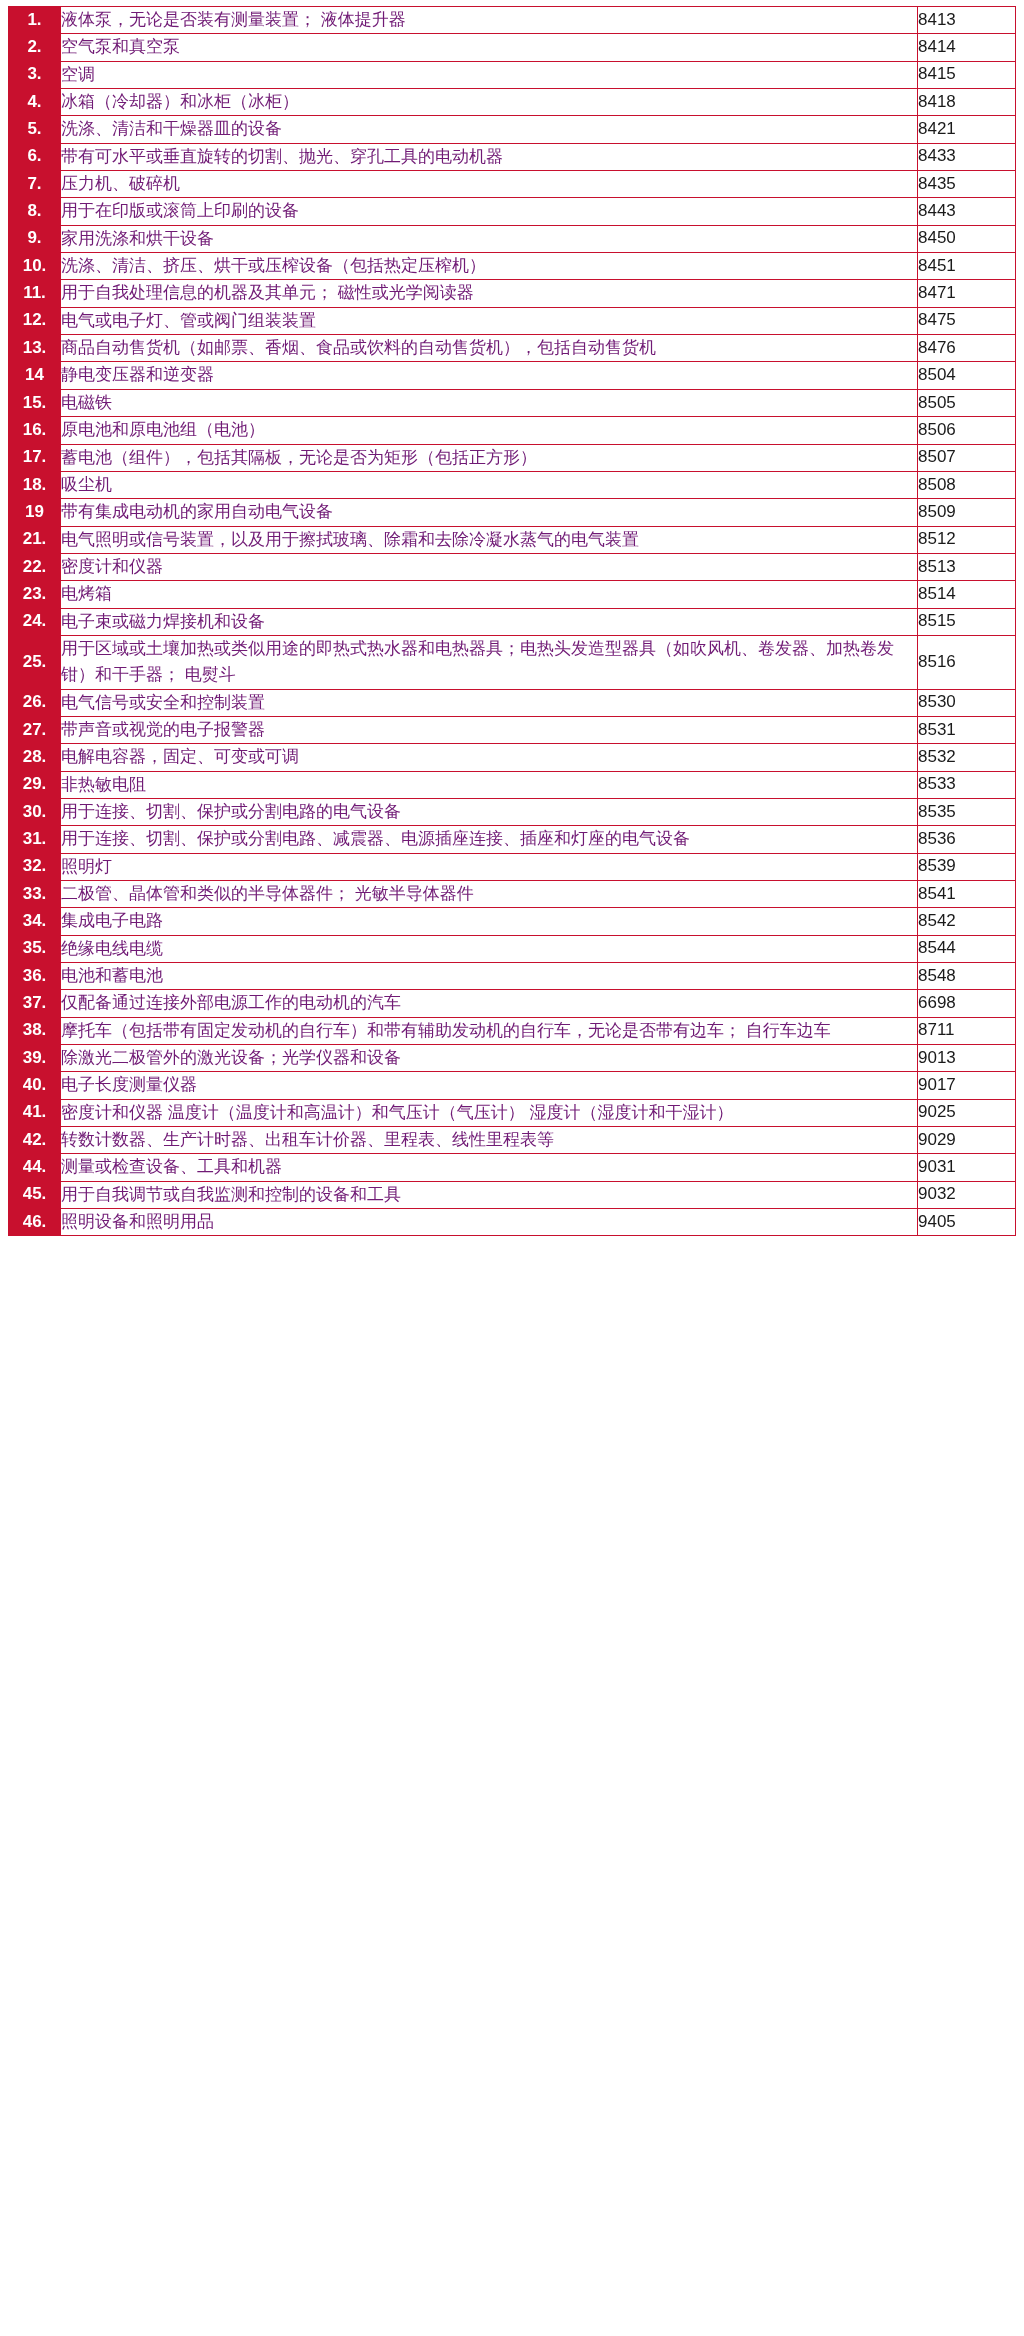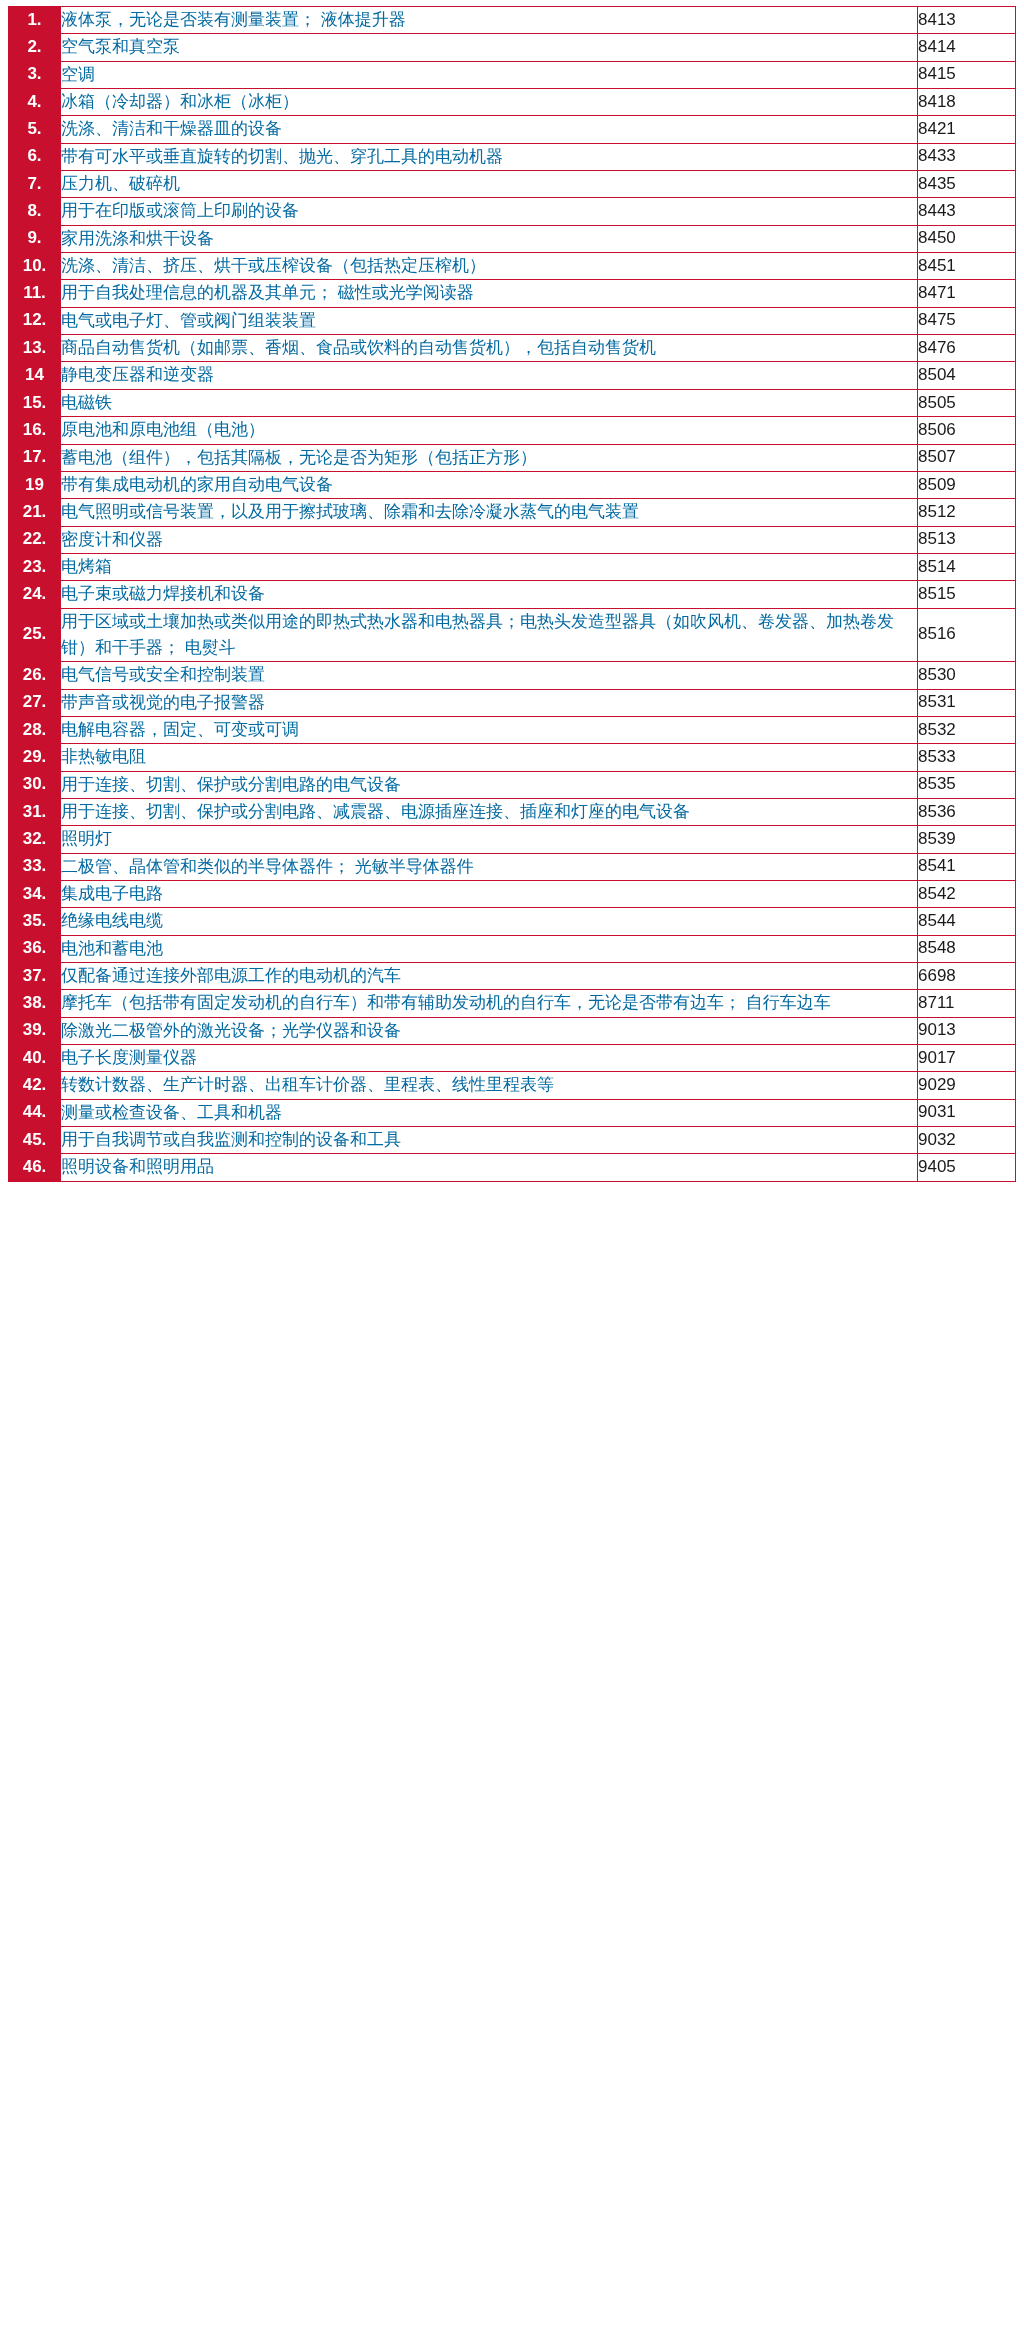--- a/index.html
+++ b/index.html
@@ -33,21 +33,21 @@
   td.num {
     background: #c8102e;
     color: #ffffff;
     font-weight: bold;
     font-size: 17px;
     text-align: center;
     padding: 7px 2px;
     line-height: 1.35;
   }
   td.desc {
-    color: #0369a1;
+    color: #701a75;
     font-size: 17px;
     text-align: left;
     padding: 7px 10px 7px 12px;
     line-height: 1.55;
     word-break: break-all;
   }
   td.code {
     color: #1a1a1a;
     font-size: 17px;
     text-align: left;
@@ -146,20 +146,25 @@
           <td class="num">16.</td>
           <td class="desc">原电池和原电池组（电池）</td>
           <td class="code">8506</td>
         </tr>
         <tr>
           <td class="num">17.</td>
           <td class="desc">蓄电池（组件），包括其隔板，无论是否为矩形（包括正方形）</td>
           <td class="code">8507</td>
         </tr>
         <tr>
+          <td class="num">18.</td>
+          <td class="desc">吸尘机</td>
+          <td class="code">8508</td>
+        </tr>
+        <tr>
           <td class="num">19</td>
           <td class="desc">带有集成电动机的家用自动电气设备</td>
           <td class="code">8509</td>
         </tr>
         <tr>
           <td class="num">21.</td>
           <td class="desc">电气照明或信号装置，以及用于擦拭玻璃、除霜和去除冷凝水蒸气的电气装置</td>
           <td class="code">8512</td>
         </tr>
         <tr>
@@ -249,20 +254,25 @@
         </tr>
         <tr>
           <td class="num">39.</td>
           <td class="desc">除激光二极管外的激光设备；光学仪器和设备</td>
           <td class="code">9013</td>
         </tr>
         <tr>
           <td class="num">40.</td>
           <td class="desc">电子长度测量仪器</td>
           <td class="code">9017</td>
+        </tr>
+        <tr>
+          <td class="num">41.</td>
+          <td class="desc">密度计和仪器  温度计（温度计和高温计）和气压计（气压计）  湿度计（湿度计和干湿计）</td>
+          <td class="code">9025</td>
         </tr>
         <tr>
           <td class="num">42.</td>
           <td class="desc">转数计数器、生产计时器、出租车计价器、里程表、线性里程表等</td>
           <td class="code">9029</td>
         </tr>
         <tr>
           <td class="num">44.</td>
           <td class="desc">测量或检查设备、工具和机器</td>
           <td class="code">9031</td>

